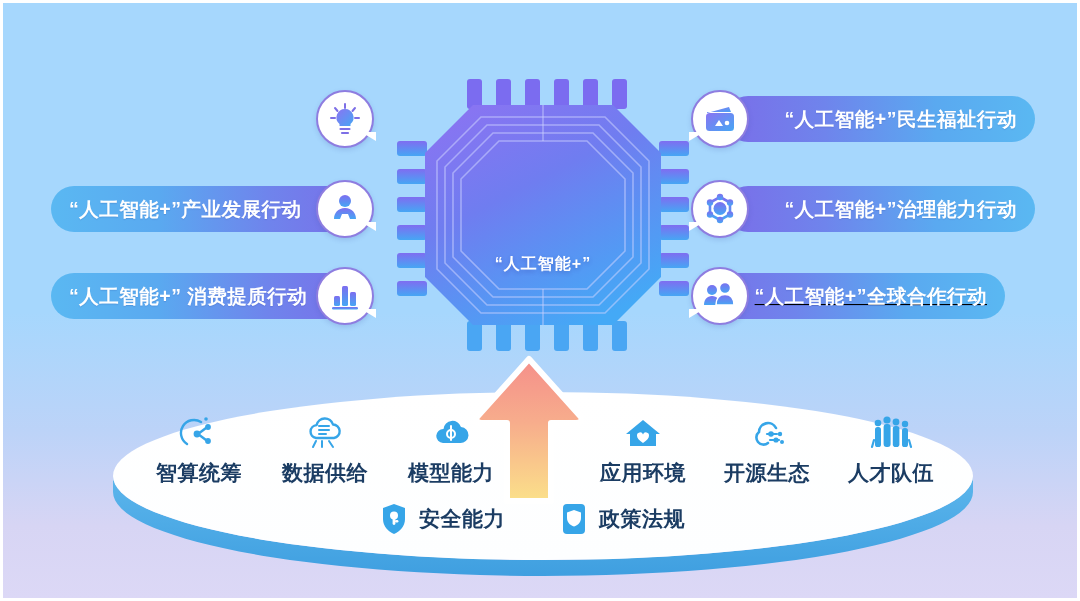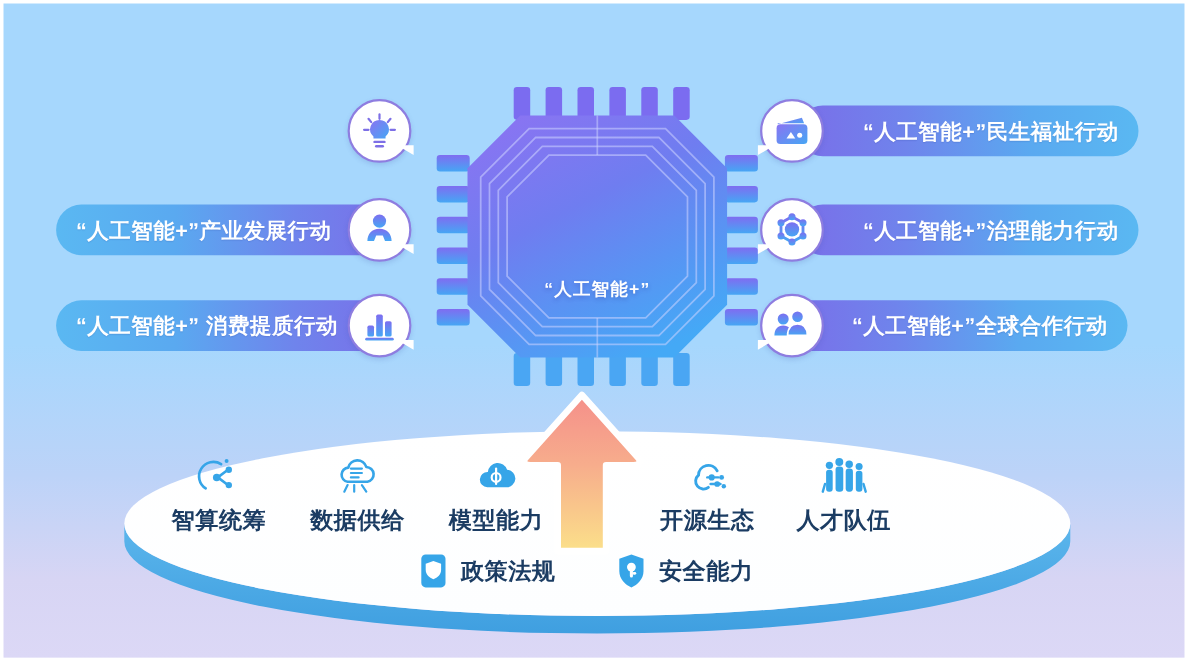--- a/index.html
+++ b/index.html
@@ -273,21 +273,21 @@
         <circle cx="18" cy="6" r="3.2"></circle>
           <circle cx="28" cy="11.5" r="3.2"></circle>
           <circle cx="28" cy="23.5" r="3.2"></circle>
         <circle cx="18" cy="29" r="3.2"></circle>
           <circle cx="8" cy="23.5" r="3.2"></circle>
           <circle cx="8" cy="11.5" r="3.2"></circle>
       </g>
     </svg>
   </div>
 
-  <div class="pill right" style="left:712px;top:270px;">
+  <div class="pill right" style="left:692px;top:270px;text-decoration:underline;">
     <span class="pill-text">“人工智能+”全球合作行动</span>
   </div>
   <div class="badge tail-left" style="left:688px;top:264px;">
     <svg width="34" height="34" viewBox="0 0 34 34">
       <defs>
           <linearGradient id="gR3" x1="0" y1="0" x2="0" y2="1">
             <stop offset="0%" stop-color="#7d6ef0"></stop>
             <stop offset="100%" stop-color="#46a6f4"></stop>
           </linearGradient>
         </defs>
@@ -342,20 +342,29 @@
             <path d="M20,16 a4,4 0 0,0 -4,4 a4,4 0 0,0 4,4" fill="none"></path>
             <path d="M20,16 a4,4 0 0,1 4,4 a4,4 0 0,1 -4,4" fill="none"></path>
           </g>
         </svg>
       </span>
       <span class="base-label">模型能力</span>
     </div>
   </div>
 
   <div class="base-row" id="row-right">
+    <div class="base-item">
+      <span class="base-icon">
+        <svg width="42" height="38" viewBox="0 0 42 38">
+          <path d="M21,6 L38,20 L34,20 L34,32 L8,32 L8,20 L4,20 Z" fill="#36a5e8"></path>
+          <path d="M21,29 c-4,-3 -6,-5 -6,-7.3 a3.1,3.1 0 0,1 6,-1.3 a3.1,3.1 0 0,1 6,1.3 c0,2.3 -2,4.3 -6,7.3 Z" fill="#ffffff"></path>
+        </svg>
+      </span>
+      <span class="base-label">应用环境</span>
+    </div>
     <div class="base-item">
       <span class="base-icon">
         <svg width="42" height="38" viewBox="0 0 42 38">
           <path d="M22,29 a7,7 0 0,1 -9,-11 A9,9 0 0,1 30,14" fill="none" stroke="#36a5e8" stroke-width="2.6" stroke-linecap="round"></path>
           <g fill="none" stroke="#36a5e8" stroke-width="2.2" stroke-linecap="round">
             <line x1="21" y1="20" x2="31" y2="20"></line>
             <line x1="24" y1="26" x2="33" y2="26"></line>
           </g>
           <g fill="#36a5e8">
             <circle cx="25" cy="20" r="2.8"></circle>
@@ -387,32 +396,32 @@
         </svg>
       </span>
       <span class="base-label">人才队伍</span>
     </div>
   </div>
 
   <div class="base-row" id="row-bottom">
     <div class="base-item">
       <span class="base-icon">
         <svg width="26" height="32" viewBox="0 0 26 32">
-          <rect x="2" y="1" width="22" height="30" rx="4" fill="#36a5e8"></rect>
-          <path d="M13,7 l7,2.6 l0,5.4 c0,4.4 -3.2,7.2 -7,8.6 c-3.8,-1.4 -7,-4.2 -7,-8.6 l0,-5.4 Z" fill="#ffffff"></path>
-        </svg>
-      </span>
-      <span class="base-label">政策法规</span>
-    </div>
-    <div class="base-item">
-      <span class="base-icon">
-        <svg width="26" height="32" viewBox="0 0 26 32">
           <path d="M13,1 L24,5 l0,11 c0,7.5 -5.5,12.5 -11,15 C7.5,28.5 2,23.5 2,16 L2,5 Z" fill="#36a5e8"></path>
           <circle cx="13" cy="12.5" r="4" fill="#ffffff"></circle>
           <rect x="11.6" y="13" width="2.8" height="9" rx="1.4" fill="#ffffff"></rect>
           <rect x="14" y="17" width="3.4" height="2.4" rx="1.2" fill="#ffffff"></rect>
         </svg>
       </span>
       <span class="base-label">安全能力</span>
     </div>
+    <div class="base-item">
+      <span class="base-icon">
+        <svg width="26" height="32" viewBox="0 0 26 32">
+          <rect x="2" y="1" width="22" height="30" rx="4" fill="#36a5e8"></rect>
+          <path d="M13,7 l7,2.6 l0,5.4 c0,4.4 -3.2,7.2 -7,8.6 c-3.8,-1.4 -7,-4.2 -7,-8.6 l0,-5.4 Z" fill="#ffffff"></path>
+        </svg>
+      </span>
+      <span class="base-label">政策法规</span>
+    </div>
   </div>
 
 </div>
 
 </body></html>

